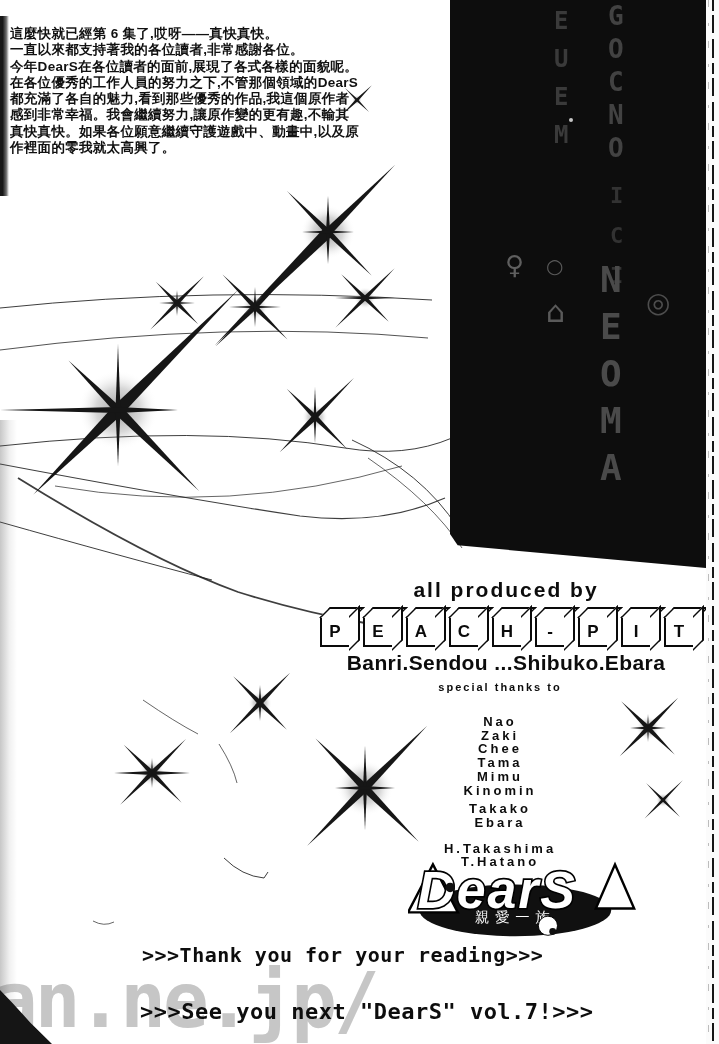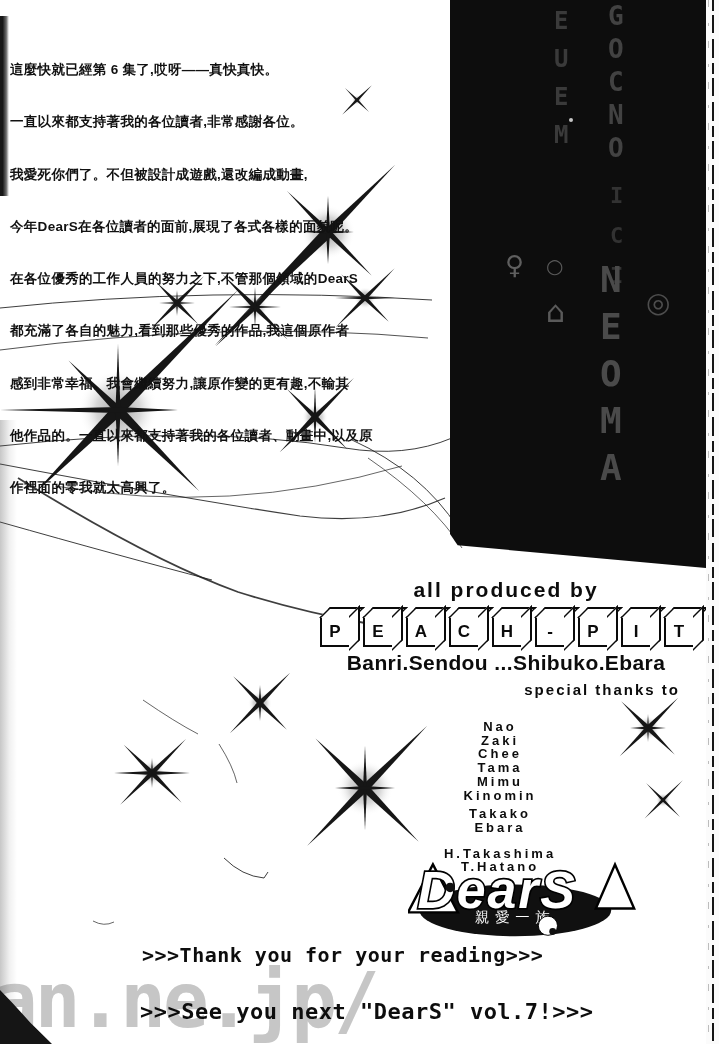--- a/index.html
+++ b/index.html
@@ -43,21 +43,21 @@
     position:absolute; left:2px; top:0; width:1px; height:100%; opacity:.55;
     background:repeating-linear-gradient(180deg,
       #8a8a8a 0 7px, rgba(0,0,0,0) 7px 23px, #8a8a8a 23px 26px, rgba(0,0,0,0) 26px 41px);
   }
   
   .afterword{
     position:absolute; left:10px; top:26px; width:442px; z-index:3;
     color:#111; font-weight:700; font-size:13.5px; line-height:16.3px;
     letter-spacing:.3px; font-family:"Liberation Sans", sans-serif;
   }
-  .cjk-line{ white-space:nowrap;margin-top:36px; }
+  .cjk-line{ white-space:nowrap; }
   
   .side-panel{
     position:absolute; left:450px; top:0; width:256px; height:568px; z-index:2;
     background:#0d0d0d;
     clip-path:polygon(0 0, 100% 0, 100% 100%, 3% 96%, 0 94%);
   }
   .vcol{
     position:absolute; display:flex; flex-direction:column; align-items:center;
     font-family:"DejaVu Sans Mono", monospace; font-weight:bold; color:#3f3f3f;
   }
@@ -96,21 +96,21 @@
     width:9px; height:31px; background:#fff;
     border:2.4px solid #0a0a0a; border-left:none;
     transform:skewY(-45deg); transform-origin:0 0;
   }
   .members{ margin-top:4px; font-weight:bold; font-size:21px; letter-spacing:.4px; }
   
   .thanks{
     position:absolute; left:320px; top:681px; width:360px; z-index:3;
     text-align:center; color:#0c0c0c;
   }
-  .thanks-title{ font-weight:bold; font-size:15px; letter-spacing:2px;text-align:right; }
+  .thanks-title{ font-weight:bold; font-size:11px; letter-spacing:2px; }
   .thanks-list{ margin-top:22px; }
   .thanks-name{ font-weight:bold; font-size:13px; letter-spacing:3px; line-height:13.7px; }
   .gap1{ margin-top:5px; } .gap2{ margin-top:12px; }
   
   .logo-wrap{ position:absolute; left:408px; top:849px; z-index:3;text-align:center; }
   
   .footer1{
     position:absolute; left:142px; top:943px; z-index:3; white-space:nowrap;
     font:bold 20px "DejaVu Sans Mono", monospace; color:#0d0d0d; letter-spacing:.5px;
   }
@@ -275,26 +275,25 @@
   <div class="left-edge-low"></div>
   <div class="corner-wedge"></div>
   <div class="right-strip">
     <div class="edge-line"></div>
     <div class="edge-line2"></div>
   </div>
 
   <div class="afterword">
       <div class="cjk-line">這麼快就已經第 6 集了,哎呀——真快真快。</div>
       <div class="cjk-line">一直以來都支持著我的各位讀者,非常感謝各位。</div>
-      <div class="cjk-line">我愛死你們了。不但被設計成遊戲,還改編成動畫,</div>
       <div class="cjk-line">今年DearS在各位讀者的面前,展現了各式各樣的面貌呢。</div>
       <div class="cjk-line">在各位優秀的工作人員的努力之下,不管那個領域的DearS</div>
       <div class="cjk-line">都充滿了各自的魅力,看到那些優秀的作品,我這個原作者</div>
       <div class="cjk-line">感到非常幸福。我會繼續努力,讓原作變的更有趣,不輸其</div>
-      <div class="cjk-line">他作品的。一直以來都支持著我的各位讀者、動畫中,以及原</div>
+      <div class="cjk-line">真快真快。如果各位願意繼續守護遊戲中、動畫中,以及原</div>
       <div class="cjk-line">作裡面的零我就太高興了。</div>
     </div>
 
   <div class="side-panel">
     <div class="vcol vcol-a">
         <div class="vg">E</div>
         <div class="vg">U</div>
         <div class="vg">E</div>
         <div class="vg">M</div>
       </div>

